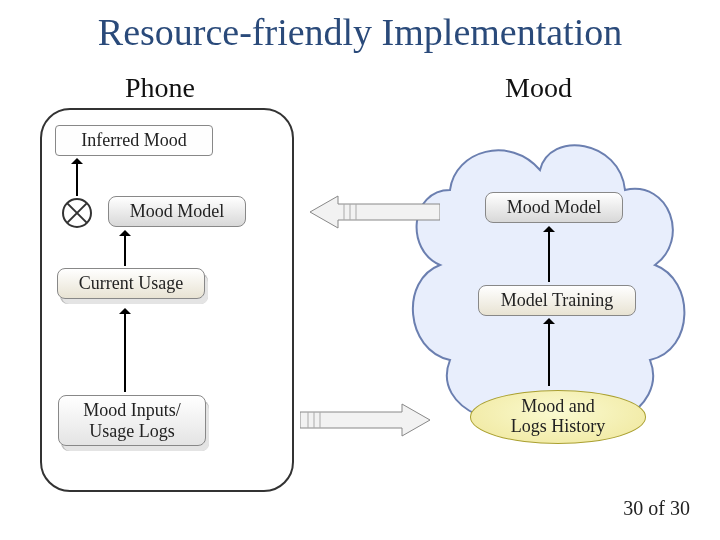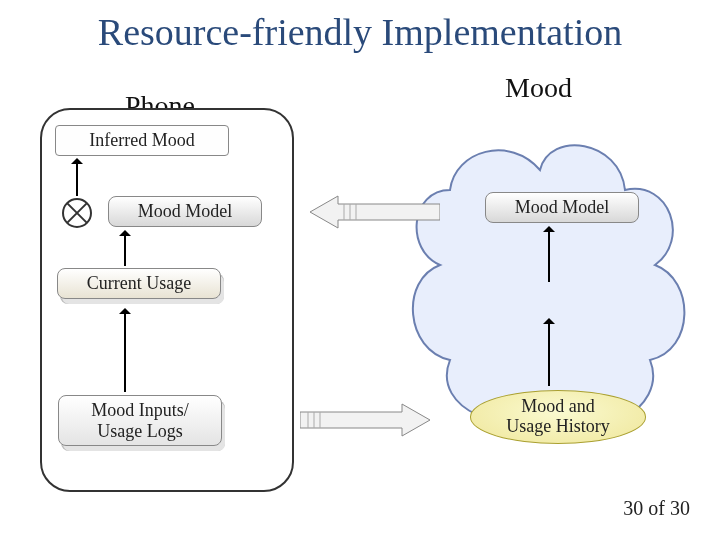--- a/index.html
+++ b/index.html
@@ -1,21 +1,21 @@
 <!DOCTYPE html>
 <html><head>
 <meta charset="utf-8">
 <style>
   html,body{margin:0;padding:0;width:720px;height:540px;font-family:Georgia,'Times New Roman',serif;background:#fff;color:#222;}
   .slide{position:relative;width:720px;height:540px;}
   .title{position:absolute;top:10px;left:0;right:0;text-align:center;font-size:38px;color:#2a4a7a;font-family:'Palatino Linotype','Book Antiqua',serif;}
   .col-label{position:absolute;top:72px;font-size:28px;color:#111;}
   .phone-panel{position:absolute;left:40px;top:108px;width:250px;height:380px;border:2px solid #333;border-radius:30px;background:#fff;}
   
-  .box{position:absolute;border:1px solid #888;border-radius:4px;padding:4px 16px;font-size:18px;text-align:center;background:#fefefe;min-width:100px;}
+  .box{position:absolute;border:1px solid #888;border-radius:4px;padding:4px 8px;font-size:18px;text-align:center;background:#fefefe;min-width:100px;}
   .shadow{box-shadow:4px 6px 0 -1px #e4e4e4, 3px 5px 0 0 #bbb;}
   .grad-model{background:linear-gradient(#fff,#d8d8d8);width:120px;}
   .grad-training{background:linear-gradient(#fff,#e8e3d3);width:140px;}
   .grad-usage{background:linear-gradient(#fff,#e8e3d3);width:130px;}
   .grad-ellipse{background:radial-gradient(ellipse at 50% 40%,#fafad0,#efe69a);border:1px solid #aaa030;border-radius:50%/50%;padding:6px 12px;}
   
   .wavy{border-bottom-left-radius:10px 6px;border-bottom-right-radius:10px 6px;border-radius:8px;}
   
   .cloud{position:absolute;left:400px;top:110px;width:290px;height:340px;}
   .cloud svg{position:absolute;inset:0;}
@@ -30,21 +30,21 @@
   .otimes::before,.otimes::after{content:"";position:absolute;left:12px;top:-1px;width:2px;height:28px;background:#333;}
   .otimes::before{transform:rotate(45deg);}
   .otimes::after{transform:rotate(-45deg);}
 </style>
 </head>
 <body>
 
 <div class="slide">
   <div class="title">Resource-friendly Implementation</div>
 
-  <div class="col-label" style="left:125px;margin-top:18px;">Phone</div>
+  <div class="col-label" style="left:125px;">Phone</div>
   <div class="col-label" style="left:505px;">Mood</div>
 
   <div class="phone-panel"></div>
 
   <div class="box" style="left:55px;top:125px;width:140px;">Inferred Mood</div>
   <div class="otimes" style="left:62px;top:198px;"></div>
   <div class="box grad-model wavy" style="left:108px;top:196px;">Mood Model</div>
   <div class="box grad-usage wavy shadow" style="left:57px;top:268px;">Current Usage</div>
   <div class="box wavy shadow" style="left:58px;top:395px;width:130px;background:linear-gradient(#fff,#e4e4e4);white-space:pre-line;line-height:1.15;">Mood Inputs/
 Usage Logs</div>
@@ -53,22 +53,23 @@
   <div class="arrow-v" style="left:124px;top:232px;height:34px;"></div>
   <div class="arrow-v" style="left:124px;top:310px;height:82px;"></div>
 
   <div class="cloud">
     <svg viewBox="0 0 290 340">
       <path d="M50 80 C10 80 5 140 40 155 C0 170 5 240 50 250 C30 300 110 330 150 300 C190 340 270 300 250 250 C295 240 295 170 255 155 C290 130 270 70 225 80 C220 30 150 20 140 60 C110 25 55 40 50 80 Z" fill="#e8eefc" stroke="#6b7fb0" stroke-width="2"></path>
     </svg>
   </div>
 
   <div class="box grad-model wavy" style="left:485px;top:192px;">Mood Model</div>
+  <div class="box grad-training wavy" style="left:478px;top:285px;">Model Training</div>
   <div class="grad-ellipse" style="position:absolute;left:470px;top:390px;width:150px;font-size:18px;text-align:center;white-space:pre-line;line-height:1.1;">Mood and
-Usage History</div>
+Logs History</div>
 
   <div class="arrow-v" style="left:548px;top:228px;height:54px;"></div>
   <div class="arrow-v" style="left:548px;top:320px;height:66px;"></div>
 
   <svg class="block-arrow-l" style="left:310px;top:194px;width:130px;height:36px;" viewBox="0 0 130 36">
     <path d="M0 18 L28 2 L28 10 L130 10 L130 26 L28 26 L28 34 Z" fill="#f2f2f2" stroke="#888"></path>
     <line x1="34" y1="10" x2="34" y2="26" stroke="#aaa"></line>
       <line x1="40" y1="10" x2="40" y2="26" stroke="#aaa"></line>
       <line x1="46" y1="10" x2="46" y2="26" stroke="#aaa"></line>
   </svg>

